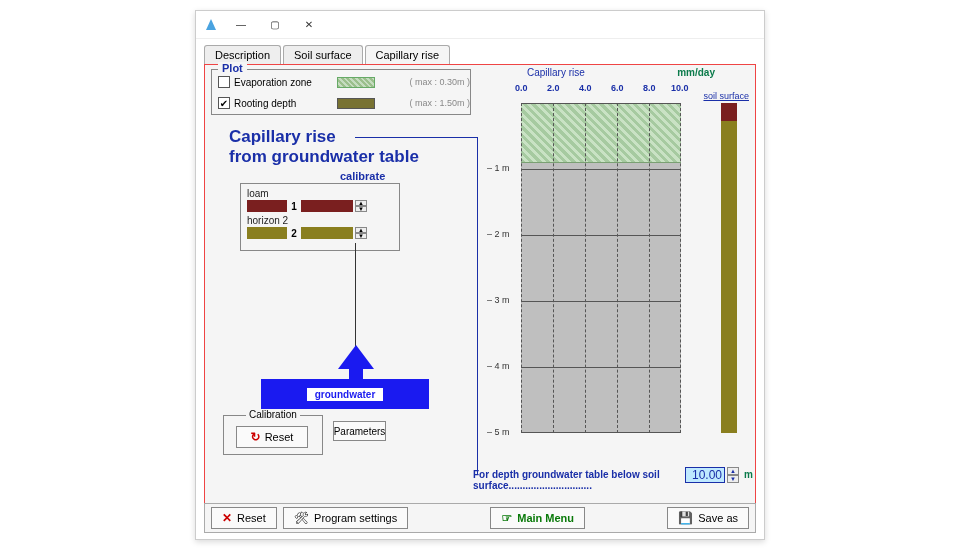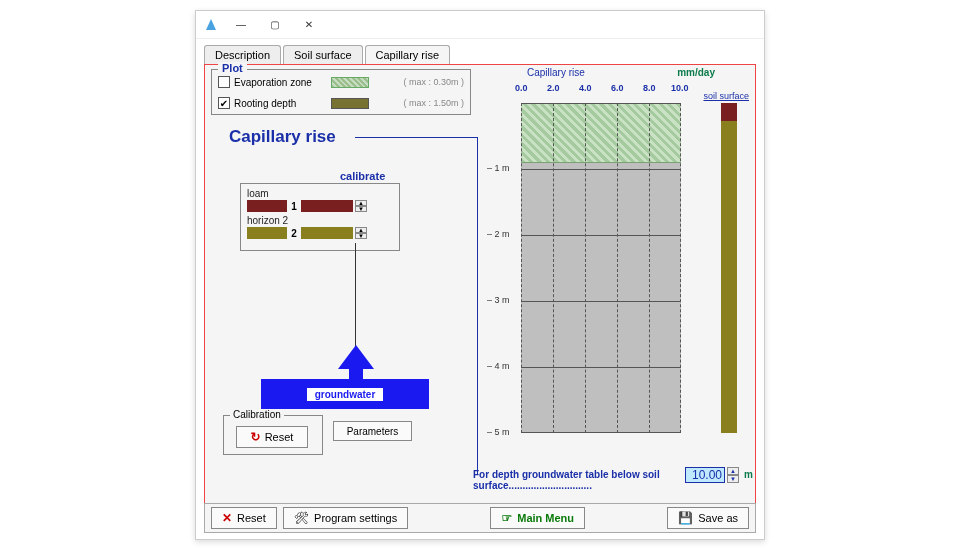--- a/index.html
+++ b/index.html
@@ -71,21 +71,21 @@
   }
   .plot-group .legend {
     position:absolute; top:-8px; left:6px; background:#f5f5f5; padding:0 4px;
     color: #1a2fa8; font-weight: bold; font-size:11px;
   }
   .plot-row { display:flex; align-items:center; height:18px; margin-left:6px; margin-top:3px; font-size:10px;}
   .plot-check { width:12px; height:12px; border:1px solid #555; margin-right:4px; display:inline-flex; align-items:center; justify-content:center; background:#fff;}
   .plot-swatch { width:38px; height:11px; margin-left:auto; margin-right:4px;}
   .sw-evap { background: repeating-linear-gradient(45deg,#9bbf8c,#9bbf8c 2px,#c5dcc0 2px,#c5dcc0 4px); border:1px solid #6a6; }
   .sw-root { background:#787232; border:1px solid #555;}
-  .plot-max { font-size:9px; color:#888; margin-right:6px;padding-left:30px;}
+  .plot-max { font-size:9px; color:#888; margin-right:0;padding-left:30px;}
 
   .big-title {
     position:absolute; left:24px; top:62px;
     color:#1a2fa8; font-weight:bold; font-size:17px;
     line-height:1.15;
   }
   .calibrate-label {
     position:absolute; left:135px; top:105px;
     color:#1a2fa8; font-weight:bold; font-size:11px;
   }
@@ -117,28 +117,28 @@
   .gw-box {
     position:absolute; left:56px; top:314px; width:168px; height:30px;
     background:#1a1af0; display:flex; align-items:center; justify-content:center;
   }
   .gw-label { background:#fff; color:#1a1af0; font-weight:bold; font-size:10px; padding:1px 8px;}
 
   .cal-group {
     position:absolute; left:18px; top:350px; width:100px; height:40px;
     border:1px solid #888;
   }
-  .cal-group .legend { position:absolute; top:-7px; left:6px; background:#f5f5f5; padding:0 3px; font-size:10px;}
+  .cal-group .legend { position:absolute; top:-7px; left:22px; background:#f5f5f5; padding:0 3px; font-size:10px;}
   .reset-btn {
     position:absolute; left:12px; top:10px; width:72px; height:22px;
     border:1px solid #888; background:#fafafa; display:flex; align-items:center; justify-content:center; font-size:11px; cursor:pointer;
   }
   .reset-btn .ric { color:#c00; font-weight:bold; margin-right:4px; font-size:12px;}
   .param-btn {
-    position:absolute; left:128px; top:356px; width:79px; height:20px;
+    position:absolute; left:128px; top:356px; width:53px; height:20px;
     border:1px solid #888; background:#fafafa; display:flex; align-items:center; justify-content:center; font-size:10px; cursor:pointer;
   }
 
   
   .chart-area {
     position:absolute; left:280px; top:2px; width:270px; height:400px;
   }
   .chart-title-top { position:absolute; left:42px; top:0; font-size:10px; color:#1a2fa8;}
   .chart-title-right { position:absolute; right:40px; top:0; font-size:10px; color:#0a7a4a; font-weight:bold;}
   .surf-label { position:absolute; right:6px; top:24px; font-size:9px; color:#1a2fa8; text-decoration:underline;}
@@ -233,20 +233,21 @@
       <div class="plot-row">
         <span class="plot-check">✔</span>
         <span>Rooting depth</span>
         <span class="plot-swatch sw-root"></span>
         <span class="plot-max">( max : 1.50m )</span>
       </div>
     </div>
 
     <div class="big-title">
       <span>Capillary rise</span><br>
+      <span>from groundwater table</span>
     </div>
     <div class="connector"></div>
     <div class="connector2"></div>
 
     <div class="calibrate-label">calibrate</div>
 
     <div class="layers">
       <div class="layer-label">loam</div>
       <div class="layer-row">
         <div class="layer-bar loam-c"></div>

